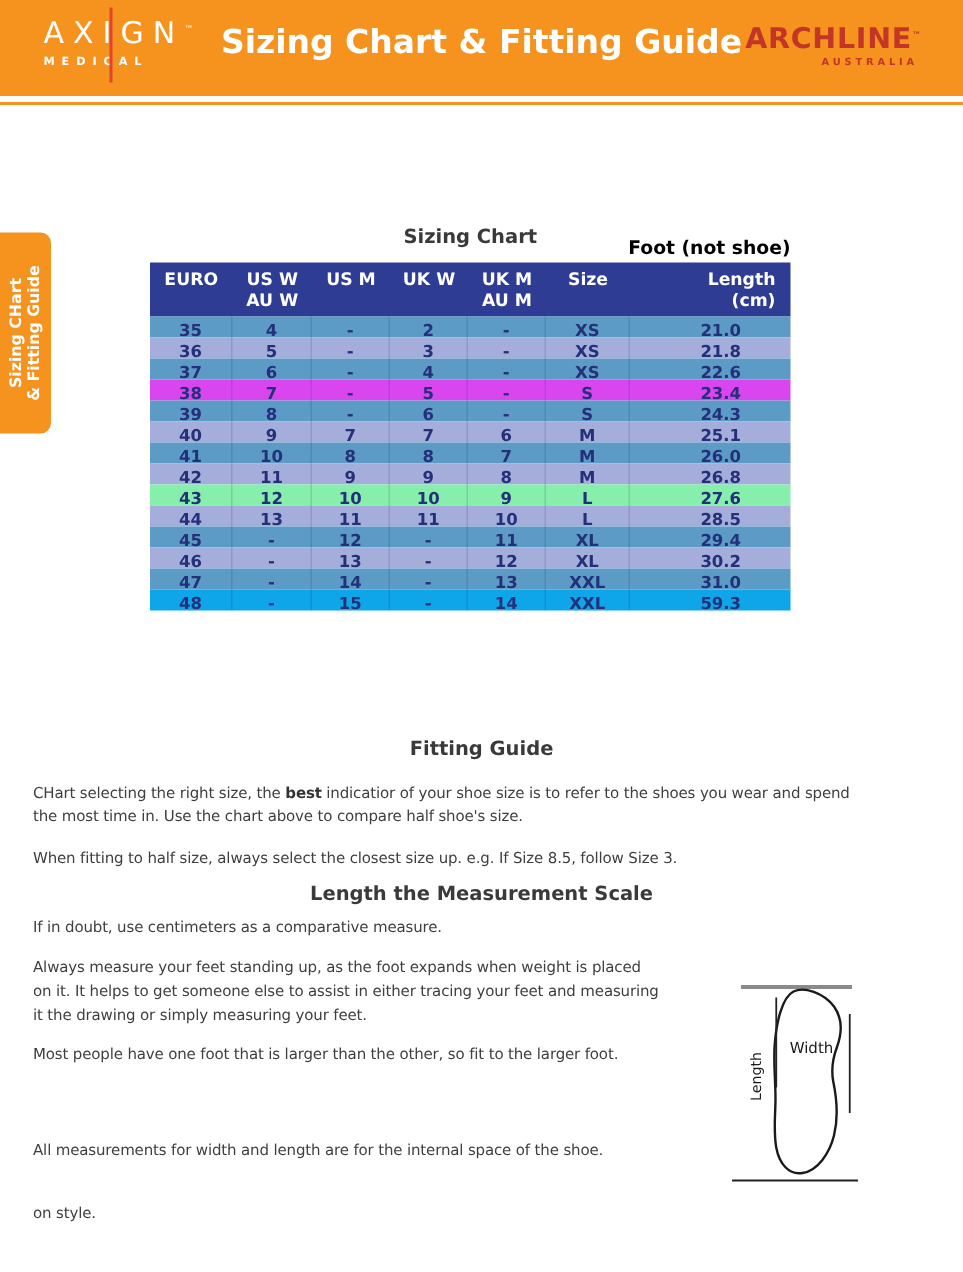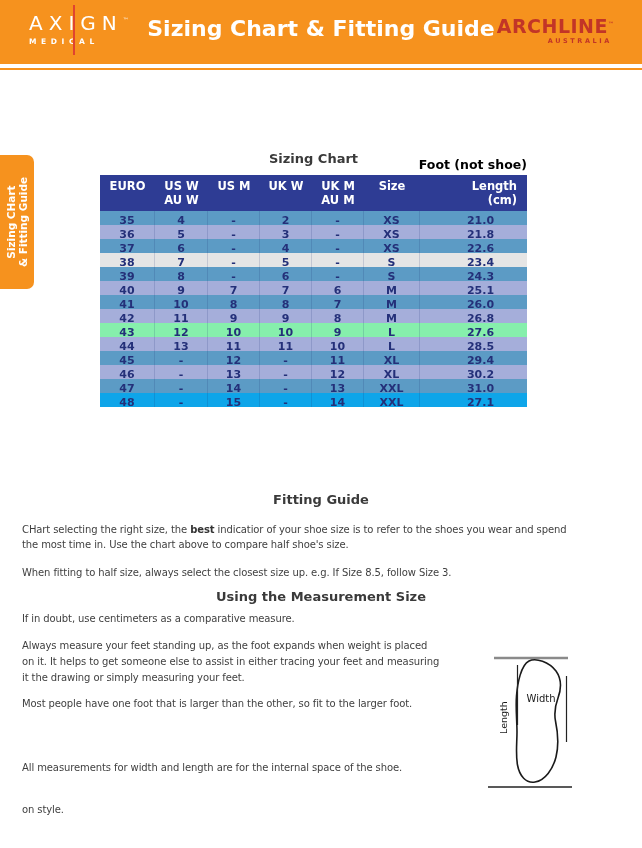--- a/index.html
+++ b/index.html
@@ -129,21 +129,21 @@
       </div>
       <div class="trow tbody" style="background: rgb(92, 155, 197);">
         <div class="tcell c0" style="color: rgb(36, 48, 121);">37</div>
         <div class="tcell c1" style="color: rgb(36, 48, 121);">6</div>
         <div class="tcell c2" style="color: rgb(36, 48, 121);">-</div>
         <div class="tcell c3" style="color: rgb(36, 48, 121);">4</div>
         <div class="tcell c4" style="color: rgb(36, 48, 121);">-</div>
         <div class="tcell c5" style="color: rgb(36, 48, 121);">XS</div>
         <div class="tcell c6" style="color: rgb(36, 48, 121);">22.6</div>
       </div>
-      <div class="trow tbody" style="background: #e5e5e5;">
+      <div class="trow tbody" style="background: #d946ef;">
         <div class="tcell c0" style="color: rgb(36, 48, 121);">38</div>
         <div class="tcell c1" style="color: rgb(36, 48, 121);">7</div>
         <div class="tcell c2" style="color: rgb(36, 48, 121);">-</div>
         <div class="tcell c3" style="color: rgb(36, 48, 121);">5</div>
         <div class="tcell c4" style="color: rgb(36, 48, 121);">-</div>
         <div class="tcell c5" style="color: rgb(36, 48, 121);">S</div>
         <div class="tcell c6" style="color: rgb(36, 48, 121);">23.4</div>
       </div>
       <div class="trow tbody" style="background: rgb(92, 155, 197);">
         <div class="tcell c0" style="color: rgb(36, 48, 121);">39</div>
@@ -226,30 +226,30 @@
         <div class="tcell c5" style="color: rgb(36, 48, 121);">XXL</div>
         <div class="tcell c6" style="color: rgb(36, 48, 121);">31.0</div>
       </div>
       <div class="trow tbody" style="background: #0ea5e9;">
         <div class="tcell c0" style="color: rgb(36, 48, 121);">48</div>
         <div class="tcell c1" style="color: rgb(36, 48, 121);">-</div>
         <div class="tcell c2" style="color: rgb(36, 48, 121);">15</div>
         <div class="tcell c3" style="color: rgb(36, 48, 121);">-</div>
         <div class="tcell c4" style="color: rgb(36, 48, 121);">14</div>
         <div class="tcell c5" style="color: rgb(36, 48, 121);">XXL</div>
-        <div class="tcell c6" style="color: rgb(36, 48, 121);">27.1</div>
+        <div class="tcell c6" style="color: rgb(36, 48, 121);">59.3</div>
       </div>
     </div>
 
   <div class="h2" style="top:492px">Fitting Guide</div>
   <div class="pline" style="top:524px"><span>CHart selecting the right size, the </span><b>best</b><span> indicatior of your shoe size is to refer to the shoes you wear and spend</span></div>
   <div class="pline" style="top:539px">the most time in. Use the chart above to compare half shoe's size.</div>
   <div class="pline" style="top:567px">When fitting to half size, always select the closest size up. e.g. If Size 8.5, follow Size 3.</div>
 
-  <div class="h2" style="top:589px">Using the Measurement Size</div>
+  <div class="h2" style="top:589px">Length the Measurement Scale</div>
   <div class="pline" style="top:613px">If in doubt, use centimeters as a comparative measure.</div>
   <div class="pline" style="top:640px">Always measure your feet standing up, as the foot expands when weight is placed</div>
   <div class="pline" style="top:656px">on it. It helps to get someone else to assist in either tracing your feet and measuring</div>
   <div class="pline" style="top:672px">it the drawing or simply measuring your feet.</div>
   <div class="pline" style="top:698px">Most people have one foot that is larger than the other, so fit to the larger foot.</div>
   <div class="pline" style="top:762px">All measurements for width and length are for the internal space of the shoe.</div>
   <div class="pline" style="top:804px">on style.</div>
 
   <svg class="foot-diagram" viewBox="0 0 96 145">
     <line x1="8" y1="8" x2="82" y2="8" stroke="#8a8a8a" stroke-width="2.6"></line>

